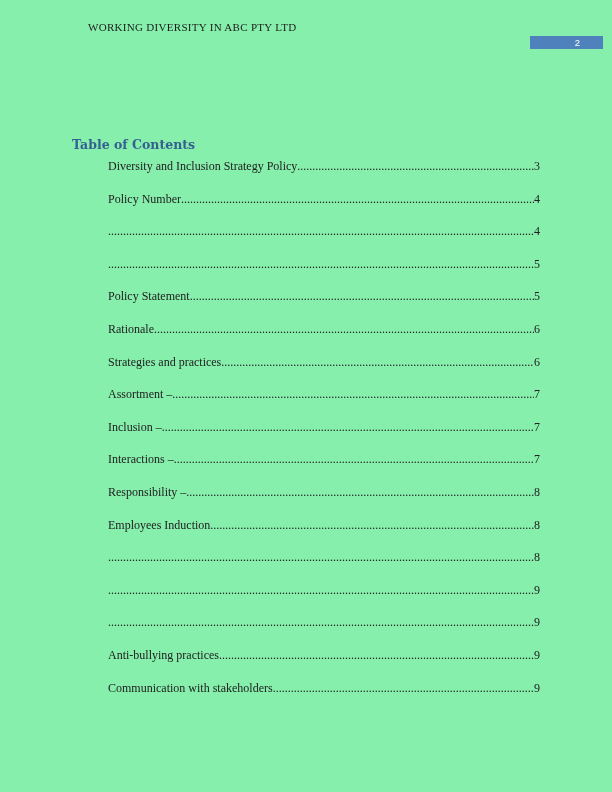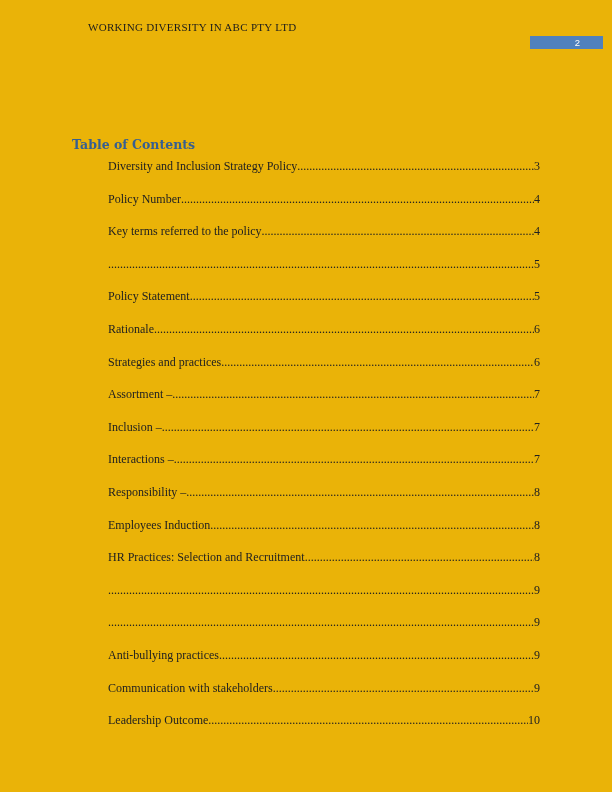--- a/index.html
+++ b/index.html
@@ -6,21 +6,21 @@
   html, body { background: #ffffff; }
   body {
     width: 612px; height: 792px;
     font-family: "Liberation Serif", serif;
     position: relative;
     overflow: hidden;
   }
   .page {
     position: relative;
     width: 612px; height: 792px;
-    background: #eab308;
+    background: #86efac;
   }
   .header-title {
     position: absolute;
     left: 88px; top: 21px;
     font-size: 11px;
     letter-spacing: 0.3px;
     color: #1c1c1c;
     white-space: nowrap;
   }
   .page-bar {
@@ -97,21 +97,20 @@
         <span class="pagenum">3</span>
       </div>
 
       <div class="toc-row">
         <span class="toc-title">Policy Number</span>
         <span class="dots"></span>
         <span class="pagenum">4</span>
       </div>
 
       <div class="toc-row">
-        <span class="toc-title">Key terms referred to the policy</span>
         <span class="dots"></span>
         <span class="pagenum">4</span>
       </div>
 
       <div class="toc-row">
         <span class="dots"></span>
         <span class="pagenum">5</span>
       </div>
 
       <div class="toc-row">
@@ -156,21 +155,20 @@
         <span class="pagenum">8</span>
       </div>
 
       <div class="toc-row">
         <span class="toc-title">Employees Induction</span>
         <span class="dots"></span>
         <span class="pagenum">8</span>
       </div>
 
       <div class="toc-row">
-        <span class="toc-title">HR Practices: Selection and Recruitment</span>
         <span class="dots"></span>
         <span class="pagenum">8</span>
       </div>
 
       <div class="toc-row">
         <span class="dots"></span>
         <span class="pagenum">9</span>
       </div>
 
       <div class="toc-row">
@@ -183,21 +181,16 @@
         <span class="dots"></span>
         <span class="pagenum">9</span>
       </div>
 
       <div class="toc-row">
         <span class="toc-title">Communication with stakeholders</span>
         <span class="dots"></span>
         <span class="pagenum">9</span>
       </div>
 
-      <div class="toc-row">
-        <span class="toc-title">Leadership Outcome</span>
-        <span class="dots"></span>
-        <span class="pagenum">10</span>
-      </div>
 
     </div>
   </div>
 </div>
 
 </body></html>

